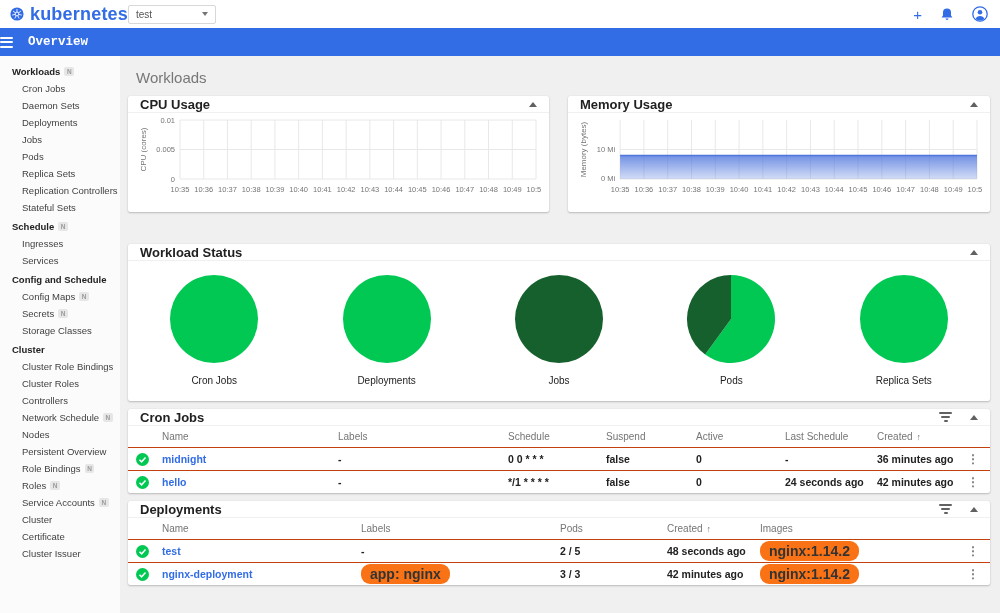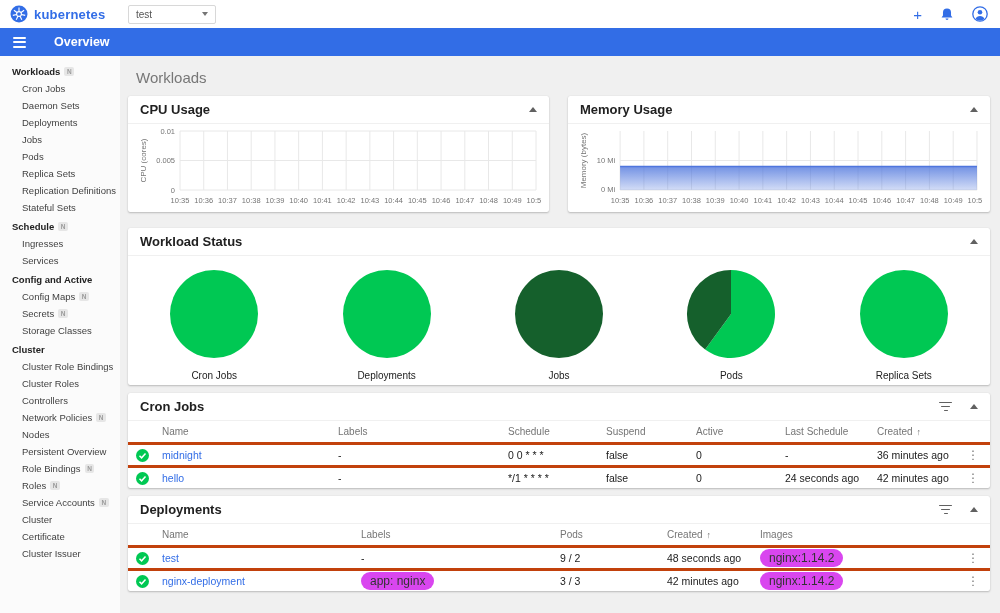--- a/index.html
+++ b/index.html
@@ -2,81 +2,81 @@
 <html><head>
 <meta charset="utf-8">
 <style>
   * { box-sizing: border-box; margin: 0; padding: 0; }
   html,body { width:1000px; height:613px; overflow:hidden; }
   body { font-family:"Liberation Sans", sans-serif; background:#f0f0f0; color:#212121; }
 
   
   .topbar { height:28px; background:#fff; display:flex; align-items:center; padding:0 12px 0 10px; }
   .logo { display:flex; align-items:center; gap:6px; width:118px; }
-  .logo-text { font-size:13px; font-weight:bold; color:#326de6; letter-spacing:.2px; }
+  .logo-text { font-size:18px; font-weight:bold; color:#326de6; letter-spacing:.2px; }
   .ns-box { width:88px; height:19px; border:1px solid #d8d8d8; border-radius:2px; background:#fff;
             display:flex; align-items:center; justify-content:space-between; padding:0 7px; cursor:pointer; }
   .ns-value { font-size:10px; color:#555; }
   .caret-down { width:0; height:0; border-left:3.5px solid transparent; border-right:3.5px solid transparent; border-top:4px solid #757575; }
   .searchbar { margin-left:10px; width:345px; height:20px; background:#f1f1f1; border-radius:2px;
                display:flex; align-items:center; gap:12px; padding:0 12px; }
   .search-input { border:none; outline:none; background:transparent; font-size:11px; color:#444; width:100%;
                   font-family:"Liberation Sans", sans-serif; }
   .search-input::placeholder { color:#9e9e9e; }
   .top-actions { margin-left:auto; display:flex; align-items:center; gap:18px; }
   .plus-glyph { color:#326de6; font-size:15px; line-height:1; cursor:pointer; }
 
   
-  .toolbar { height:28px; background:#326de6; display:flex; align-items:center; gap:28px; padding:0 13px; }
+  .toolbar { height:28px; background:#326de6; display:flex; align-items:center; gap:15px; padding:0 0;font-family:Liberation Mono, monospace; }
   .hamburger { display:flex; flex-direction:column; gap:2.5px; cursor:pointer; }
   .hamburger span { display:block; width:13px; height:2px; background:#fff; border-radius:1px; }
   .toolbar-title { color:#fff; font-size:12.5px; font-weight:bold; }
 
   
   .main { display:flex; height:557px; }
   .sidebar { width:120px; background:#fbfbfb; padding:5px 0 0 12px; overflow:hidden; flex:none; }
   .sb-section-header { display:flex; align-items:center; gap:4px; font-size:9.5px; font-weight:bold; color:#222;
                        padding:5px 0 3px; cursor:default; }
   .sb-item { display:flex; align-items:center; gap:4px; font-size:9.5px; color:#3f3f3f; padding:3px 0 3px 10px; cursor:pointer; }
   .sb-badge { background:#e6e6e6; color:#9a9a9a; font-size:6.5px; font-weight:bold; padding:1px 2.5px; border-radius:2px; }
 
   .content { flex:1; padding:0 10px 0 8px; overflow:hidden; }
   .page-title { margin:13px 0 9px 8px; font-size:15px; line-height:18px; color:#777; }
 
   
   .card { background:#fff; border-radius:2px; box-shadow:0 1px 2px rgba(0,0,0,.22), 0 0 1px rgba(0,0,0,.12); }
-  .card-header { height:28px; display:flex; align-items:center; padding:0 12px; border-bottom:1px solid #f0f0f0; }
+  .card-header { height:17px; display:flex; align-items:center; padding:0 12px; border-bottom:1px solid #f0f0f0; }
   .card-title { font-size:13px; font-weight:bold; color:#212121; }
   .header-actions { margin-left:auto; display:flex; align-items:center; gap:18px; }
   .caret-up { width:0; height:0; border-left:4px solid transparent; border-right:4px solid transparent;
               border-bottom:5px solid #616161; cursor:pointer; }
   .filter-icon { display:flex; flex-direction:column; gap:2.5px; align-items:center; cursor:pointer; }
   .filter-icon span { display:block; height:1.6px; background:#616161; border-radius:1px; }
   .filter-icon span:nth-child(1){ width:13px; } .filter-icon span:nth-child(2){ width:8.5px; } .filter-icon span:nth-child(3){ width:4px; }
 
   .charts-row { display:grid; grid-template-columns:421px 1fr; gap:19px; }
   .chart-card { height:116px; }
   .chart-wrap { padding:2px 8px 0; }
 
-  .ws-card { margin-top:16px; height:157px; }
+  .ws-card { margin-top:32px; height:157px; }
   .pies-row { display:flex; justify-content:space-around; align-items:flex-start; padding-top:13px; }
   .pie-block { display:flex; flex-direction:column; align-items:center; }
   .pie-label { margin-top:11px; font-size:10px; color:#212121; }
 
   
   .table-card { margin-top:8px; }
   .tr { display:grid; align-items:center; }
   .cron-grid { grid-template-columns:34px 176px 170px 98px 90px 89px 92px 1fr 28px; }
   .dep-grid  { grid-template-columns:34px 199px 199px 107px 93px 1fr 28px; }
   .thead .tr { height:21px; font-size:10px; color:#757575; }
-  .tbody .tr { height:23px; font-size:10.5px; border-top:3px solid #c2410c; }
+  .tbody .tr { height:23px; font-size:10.5px; border-top:1px solid #c2410c;font-weight:bold; }
   .cell { padding-right:6px; white-space:nowrap; overflow:hidden; }
   .icon-cell { display:flex; justify-content:center; }
   .link { color:#326de6; cursor:pointer; }
-  .chip { background:#d946ef; border-radius:9px; padding:2px 9px; font-size:12px; color:#333; display:inline-block; }
+  .chip { background:#f97316; border-radius:9px; padding:2px 9px; font-size:14px; color:#333; display:inline-block; }
   .rel { text-decoration:underline dotted #8a8a8a; text-underline-offset:2px; cursor:default; }
   .kebab { color:#757575; font-size:12px; text-align:center; cursor:pointer; line-height:1; }
   .sort-arrow { color:#757575; font-size:9px; margin-left:4px; }
   .table-footer { display:flex; justify-content:flex-end; align-items:center; gap:26px; height:19px;
                   padding-right:14px; font-size:10px; color:#757575; border-top:1px solid #efefef; }
   .pg-icons { display:flex; align-items:center; gap:20px; }
   .pg-icons svg { cursor:pointer; display:block; }
 
   svg text { font-family:"Liberation Sans", sans-serif; }
 </style>
@@ -146,37 +146,37 @@
       <div class="sb-item">
         <span>Jobs</span>
       </div>
       <div class="sb-item">
         <span>Pods</span>
       </div>
       <div class="sb-item">
         <span>Replica Sets</span>
       </div>
       <div class="sb-item">
-        <span>Replication Definitions</span>
+        <span>Replication Controllers</span>
       </div>
       <div class="sb-item">
         <span>Stateful Sets</span>
       </div>
       <div class="sb-section-header">
         <span>Schedule</span>
         <span class="sb-badge">N</span>
       </div>
       <div class="sb-item">
         <span>Ingresses</span>
       </div>
       <div class="sb-item">
         <span>Services</span>
       </div>
       <div class="sb-section-header">
-        <span>Config and Active</span>
+        <span>Config and Schedule</span>
       </div>
       <div class="sb-item">
         <span>Config Maps</span>
         <span class="sb-badge">N</span>
       </div>
       <div class="sb-item">
         <span>Secrets</span>
         <span class="sb-badge">N</span>
       </div>
       <div class="sb-item">
@@ -188,21 +188,21 @@
       <div class="sb-item">
         <span>Cluster Role Bindings</span>
       </div>
       <div class="sb-item">
         <span>Cluster Roles</span>
       </div>
       <div class="sb-item">
         <span>Controllers</span>
       </div>
       <div class="sb-item">
-        <span>Network Policies</span>
+        <span>Network Schedule</span>
         <span class="sb-badge">N</span>
       </div>
       <div class="sb-item">
         <span>Nodes</span>
       </div>
       <div class="sb-item">
         <span>Persistent Overview</span>
       </div>
       <div class="sb-item">
         <span>Role Bindings</span>
@@ -467,21 +467,21 @@
       <div class="tbody" id="dep-tbody">
           <div class="tr dep-grid">
             <span class="cell icon-cell">
               <svg width="13" height="13" viewBox="0 0 16 16">
                 <circle cx="8" cy="8" r="8" fill="#00c853"></circle>
                 <path d="M4.3 8.3 L6.9 10.9 L11.7 5.6" fill="none" stroke="#fff" stroke-width="1.8"></path>
               </svg>
             </span>
             <span class="cell link">test</span>
             <span class="cell ">-</span>
-            <span class="cell ">9 / 2</span>
+            <span class="cell ">2 / 5</span>
             <span class="cell rel">48 seconds ago</span>
             <span class="cell "><span class="chip">nginx:1.14.2</span></span>
             <span class="cell kebab">⋮</span>
           </div>
           <div class="tr dep-grid">
             <span class="cell icon-cell">
               <svg width="13" height="13" viewBox="0 0 16 16">
                 <circle cx="8" cy="8" r="8" fill="#00c853"></circle>
                 <path d="M4.3 8.3 L6.9 10.9 L11.7 5.6" fill="none" stroke="#fff" stroke-width="1.8"></path>
               </svg>

